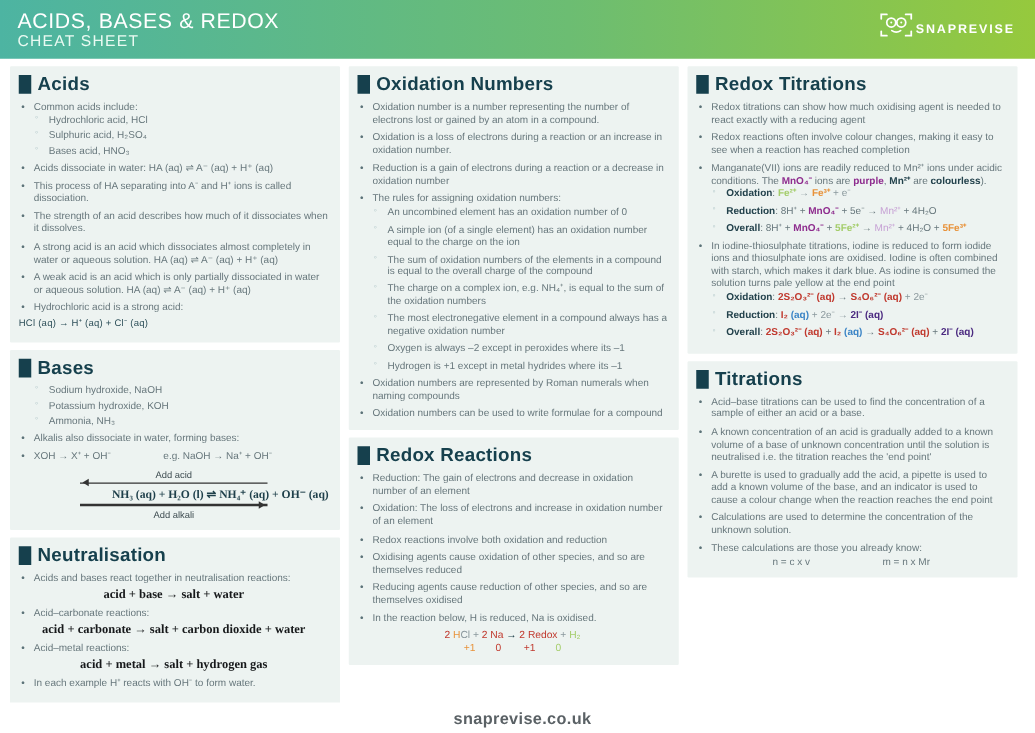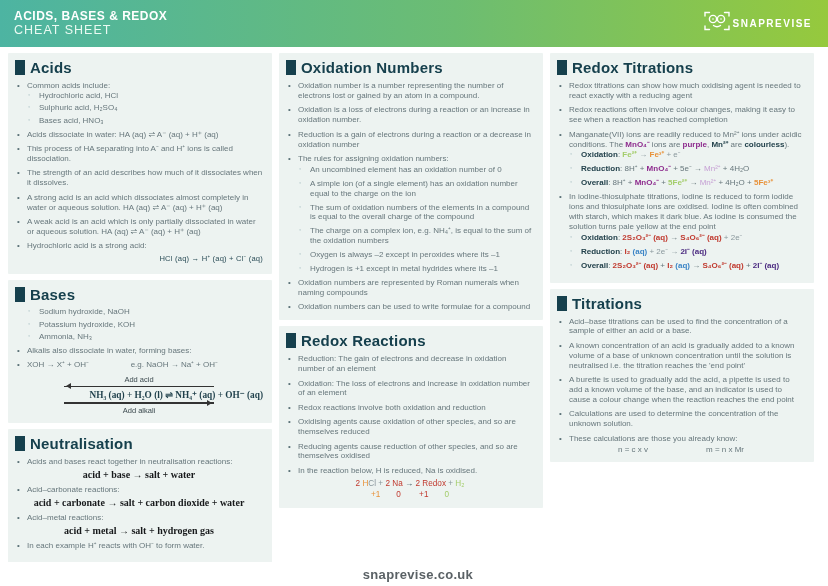--- a/index.html
+++ b/index.html
@@ -8,21 +8,21 @@
     font-family:"Liberation Sans",sans-serif;position:relative;
   }
   
   .topbar{
     height:47px;width:100%;
     background:linear-gradient(90deg,#4db4a2 0%,#6cbd72 55%,#96c93d 100%);
     display:flex;align-items:center;justify-content:space-between;
     box-sizing:border-box;padding:0 16px 0 14px;
   }
   .title-wrap{line-height:1;}
-  .main-title{color:#ffffff;font-weight:700;font-size:12px;letter-spacing:.5px;margin:0 0 2px 0;}
+  .main-title{color:#ffffff;font-weight:400;font-size:17px;letter-spacing:.5px;margin:0 0 2px 0;}
   .sub-title{color:#eafaf2;font-weight:400;font-size:12.5px;letter-spacing:1px;margin:0;}
   .brand{display:flex;flex-direction:row;align-items:center;gap:1px;}
   .brand-name{color:#ffffff;font-weight:700;font-size:10px;letter-spacing:1.5px;}
   
   .sheet{
     display:flex;gap:7px;padding:6px 8px 0 8px;box-sizing:border-box;align-items:flex-start;
   }
   .col{display:flex;flex-direction:column;gap:6px;width:264px;flex:0 0 264px;}
   .card{
     background:#edf3f1;box-sizing:border-box;padding:6px 9px 8px 7px;border-radius:1px;
@@ -34,21 +34,21 @@
   .b,.sb{
     position:relative;font-size:8px;line-height:1.24;color:#67777c;
     padding-left:12px;margin-bottom:4.5px;
   }
   .b::before{content:"•";position:absolute;left:2px;top:0;color:#5c7278;}
   .sb{margin-left:12px;margin-bottom:2.5px;}
   .sb::before{content:"◦";position:absolute;left:1px;top:0;color:#a9c0c4;font-size:7px;}
   .sb-group{margin-top:-1px;margin-bottom:4px;}
   
   .formula{
-    text-align:right;font-size:7.6px;color:#2c4e58;margin:1px 0 3px 0;letter-spacing:.2px;
+    text-align:left;font-size:7.6px;color:#2c4e58;margin:1px 0 3px 0;letter-spacing:.2px;
   }
   .serif-eq{
     font-family:"Liberation Serif",serif;font-weight:700;color:#17191b;
     text-align:center;font-size:10px;margin:1px 0 5px 0;
   }
   .two-part{display:flex;gap:42px;}
   
   .equi{margin-top:3px;}
   .equi-label{text-align:center;font-size:7.5px;color:#3c4a4f;}
   .arrow{height:1.6px;background:#333333;width:150px;margin:2px auto;position:relative;}
@@ -182,20 +182,21 @@
       </div>
       <div class="b">Oxidation number is a number representing the number of electrons lost or gained by an atom in a compound.</div>
       <div class="b">Oxidation is a loss of electrons during a reaction or an increase in oxidation number.</div>
       <div class="b">Reduction is a gain of electrons during a reaction or a decrease in oxidation number</div>
       <div class="b" style="margin-bottom:2px">The rules for assigning oxidation numbers:</div>
       <div class="sb-group">
         <div class="sb" style="margin-bottom:4px">An uncombined element has an oxidation number of 0</div>
         <div class="sb" style="margin-bottom:4px">A simple ion (of a single element) has an oxidation number equal to the charge on the ion</div>
         <div class="sb" style="margin-bottom:4px">The sum of oxidation numbers of the elements in a compound is equal to the overall charge of the compound</div>
         <div class="sb" style="margin-bottom:4px">The charge on a complex ion, e.g. NH₄⁺, is equal to the sum of the oxidation numbers</div>
+        <div class="sb" style="margin-bottom:4px">The most electronegative element in a compound always has a negative oxidation number</div>
         <div class="sb" style="margin-bottom:4px">Oxygen is always –2 except in peroxides where its –1</div>
         <div class="sb" style="margin-bottom:4px">Hydrogen is +1 except in metal hydrides where its –1</div>
       </div>
       <div class="b">Oxidation numbers are represented by Roman numerals when naming compounds</div>
       <div class="b" style="margin-bottom:0">Oxidation numbers can be used to write formulae for a compound</div>
     </div>
 
     <div class="card">
       <div class="card-head">
         <span class="sq"></span>

